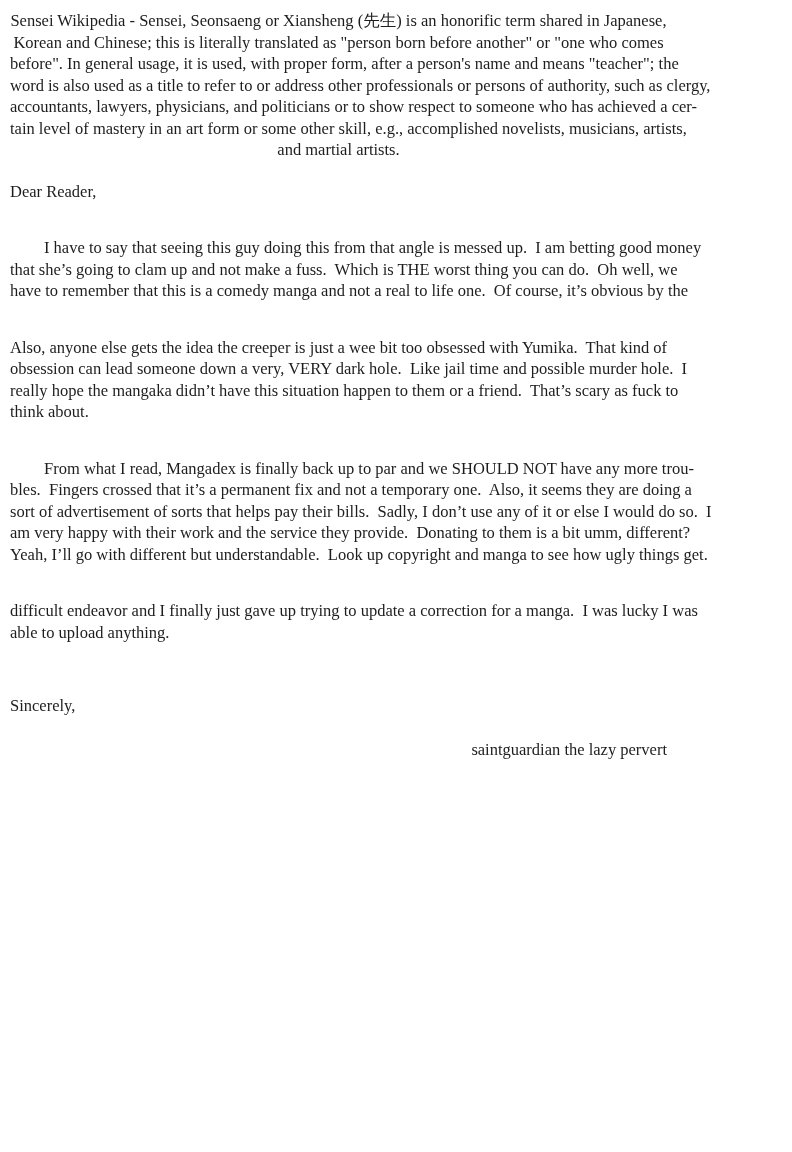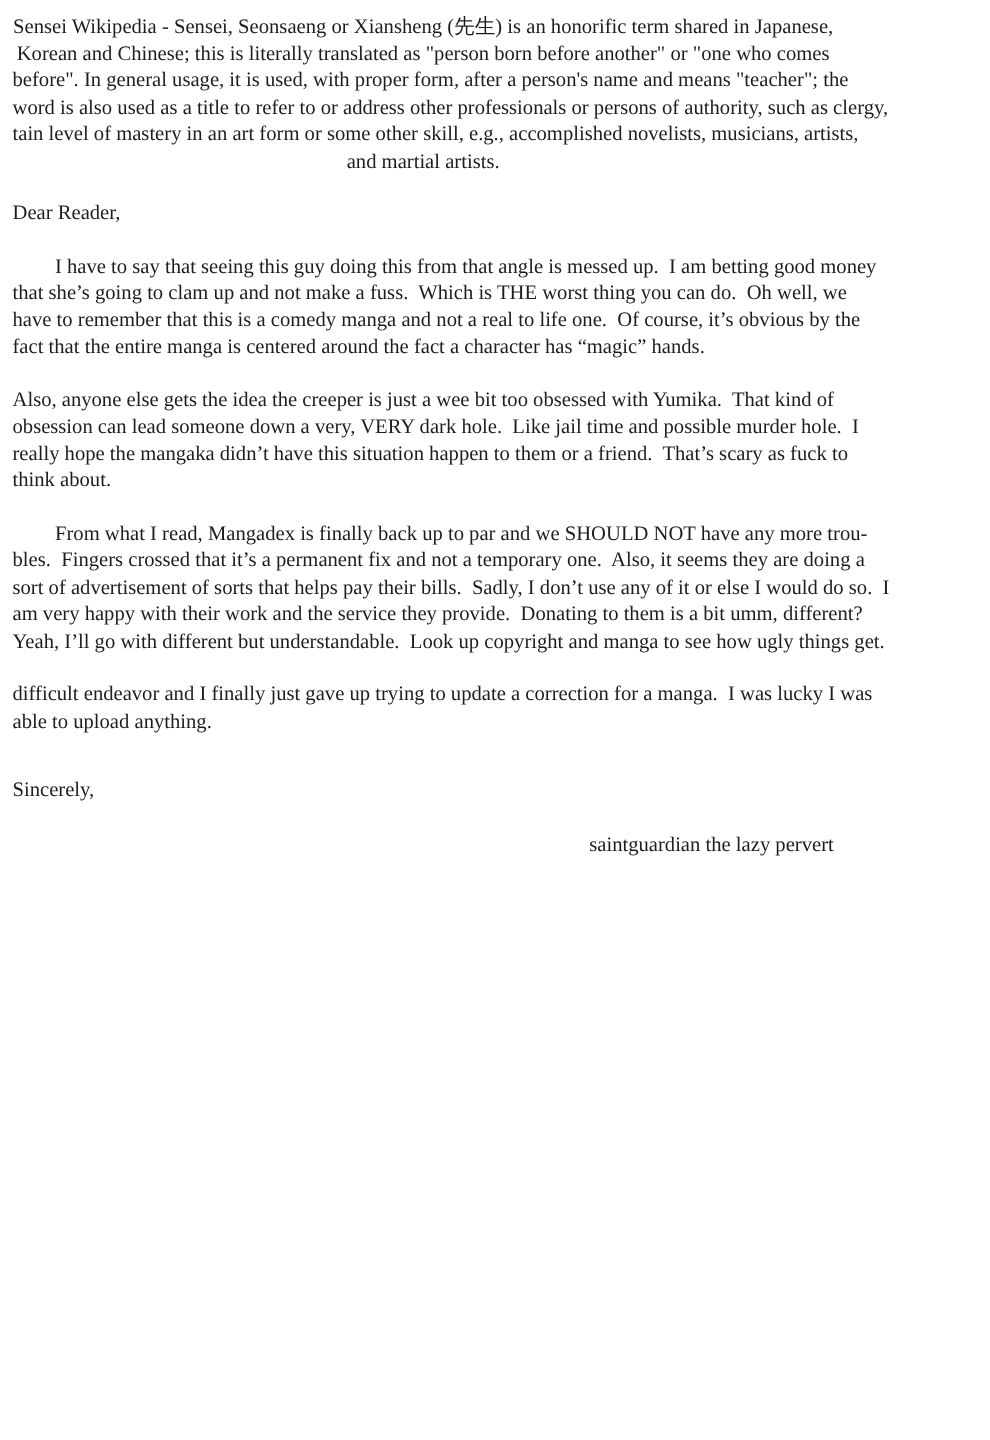--- a/index.html
+++ b/index.html
@@ -25,58 +25,58 @@
     line-height: 21.5px;
     height: 21.5px;
   }
   .intro .line {
     text-align: center;
   }
   .first-indent {
     padding-left: 34px;
   }
   .paragraph {
-    margin-top: 21px;
+    margin-top: 35px;
   }
   .salutation {
     margin-top: 20px;
     line-height: 21.5px;
   }
   .closing {
-    margin-top: 34px;
+    margin-top: 52px;
     line-height: 21.5px;
   }
   .signature {
     margin-top: 22px;
     line-height: 21.5px;
     text-align: right;
   }
 </style>
 </head>
 <body>
 
 <div class="page">
 
   <div class="intro">
       <div class="line">Sensei Wikipedia - Sensei, Seonsaeng or Xiansheng (先生) is an honorific term shared in Japanese,</div>
       <div class="line">Korean and Chinese; this is literally translated as "person born before another" or "one who comes</div>
       <div class="line">before". In general usage, it is used, with proper form, after a person's name and means "teacher"; the</div>
       <div class="line">word is also used as a title to refer to or address other professionals or persons of authority, such as clergy,</div>
+      <div class="line">accountants, lawyers, physicians, and politicians or to show respect to someone who has achieved a cer-</div>
       <div class="line">tain level of mastery in an art form or some other skill, e.g., accomplished novelists, musicians, artists,</div>
       <div class="line">and martial artists.</div>
     </div>
 
   <div class="salutation">Dear Reader,</div>
 
   <div>
       <div class="paragraph">
         <div class="line first-indent">I have to say that seeing this guy doing this from that angle is messed up.  I am betting good money</div>
         <div class="line">that she’s going to clam up and not make a fuss.  Which is THE worst thing you can do.  Oh well, we</div>
         <div class="line">have to remember that this is a comedy manga and not a real to life one.  Of course, it’s obvious by the</div>
-        <div class="line">fact that the entire manga is centered around the fact a character has “magic” hands.</div>
       </div>
       <div class="paragraph">
         <div class="line">Also, anyone else gets the idea the creeper is just a wee bit too obsessed with Yumika.  That kind of</div>
         <div class="line">obsession can lead someone down a very, VERY dark hole.  Like jail time and possible murder hole.  I</div>
         <div class="line">really hope the mangaka didn’t have this situation happen to them or a friend.  That’s scary as fuck to</div>
         <div class="line">think about.</div>
       </div>
       <div class="paragraph">
         <div class="line first-indent">From what I read, Mangadex is finally back up to par and we SHOULD NOT have any more trou-</div>
         <div class="line">bles.  Fingers crossed that it’s a permanent fix and not a temporary one.  Also, it seems they are doing a</div>

